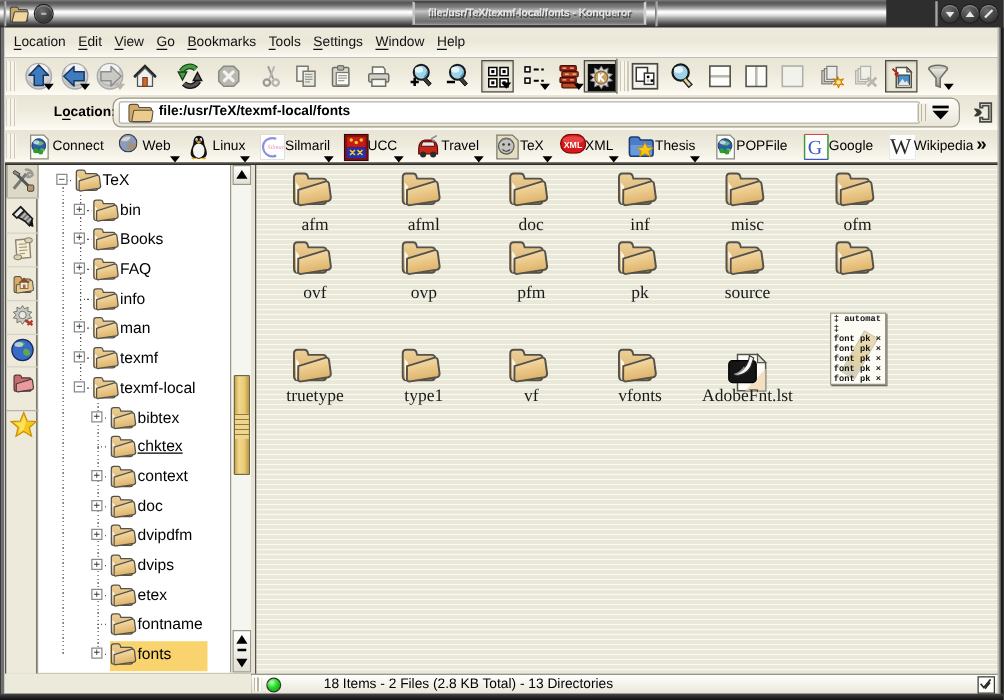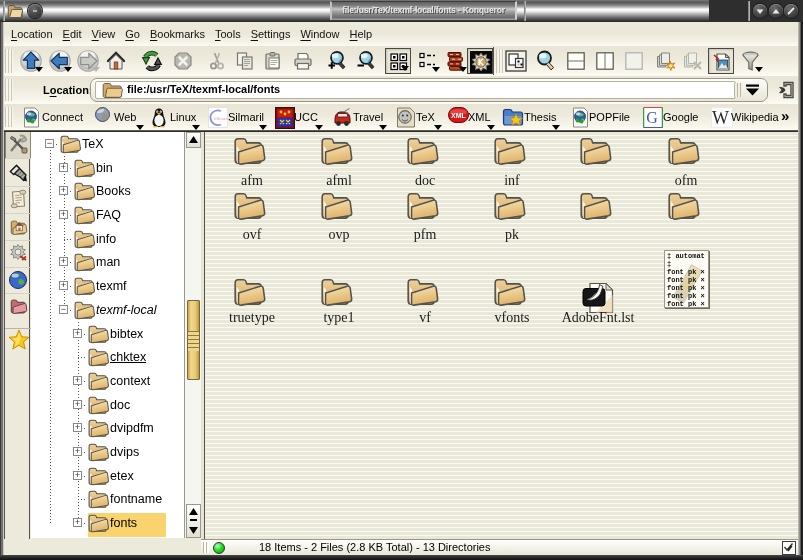--- a/index.html
+++ b/index.html
@@ -742,21 +742,21 @@
                 <stop offset="1" stop-color="#d7ab62"></stop>
               </linearGradient>
             </defs>
 <path d="M5.2 9.3 C5.2 7.6 6.1 6.6 7.6 6.6 L12.2 6.6 C13.5 6.6 14.1 7.3 14.4 8.3 L14.9 10 L24.7 10 C26.3 10 27.1 10.9 27.1 12.4 L27.1 24.5 C27.1 26.2 26.2 27.2 24.5 27.2 L7.8 27.2 C6.2 27.2 5.2 26.2 5.2 24.5 Z" fill="url(#fbgt6)" stroke="#54524a" stroke-width="1.3"></path>
 <path d="M6.8 26.9 L6.4 12.5 L8.6 15.2 L8.8 26.3 Z" fill="#fdf6e6"></path>
 <path d="M7.6 17.2 L26.3 11.4 L27.5 12.3 L8.3 18.6 Z" fill="#fbf3de"></path>
             <path d="M8.1 17.6 L26.2 12.0 C27.5 11.6 28.6 12.2 28.8 13.5 L30.0 22.4 C30.2 23.7 29.5 24.8 28.2 25.1 L10.2 27.9 C8.9 28.1 8.0 27.4 8.0 26.1 Z" fill="url(#ffgt6)" stroke="#54524a" stroke-width="1.3"></path>
 </svg></div>
 <div style="position:absolute;left:33px;top:178px;width:9px;height:1px;background:repeating-linear-gradient(90deg,#555 0,#555 1px,transparent 1px,transparent 3px)"></div>
 <div class="texp" style="left:28px;top:173px">−</div>
-<div class="trow" style="left:65px;top:167px;font-style:italic;">texmf-local</div>
+<div class="trow" style="left:65px;top:167px;">texmf-local</div>
 <div class="tfold20" style="left:40px;top:165px"><svg width="25" height="25" viewBox="0 0 32 32">
 <defs>
               <linearGradient id="ffgt7" x1="0" y1="0" x2="0.25" y2="1">
 <stop offset="0" stop-color="#f6e3b8"></stop>
                 <stop offset="0.5" stop-color="#eccb8d"></stop>
                 <stop offset="1" stop-color="#ddb26a"></stop>
               </linearGradient>
 <linearGradient id="fbgt7" x1="0" y1="0" x2="0" y2="1">
 <stop offset="0" stop-color="#edd09a"></stop>
                 <stop offset="1" stop-color="#d7ab62"></stop>
@@ -1046,20 +1046,21 @@
 <linearGradient id="fbgm4" x1="0" y1="0" x2="0" y2="1">
 <stop offset="0" stop-color="#edd09a"></stop>
                 <stop offset="1" stop-color="#d7ab62"></stop>
               </linearGradient>
             </defs>
 <path d="M5.2 9.3 C5.2 7.6 6.1 6.6 7.6 6.6 L12.2 6.6 C13.5 6.6 14.1 7.3 14.4 8.3 L14.9 10 L24.7 10 C26.3 10 27.1 10.9 27.1 12.4 L27.1 24.5 C27.1 26.2 26.2 27.2 24.5 27.2 L7.8 27.2 C6.2 27.2 5.2 26.2 5.2 24.5 Z" fill="url(#fbgm4)" stroke="#54524a" stroke-width="1.3"></path>
 <path d="M6.8 26.9 L6.4 12.5 L8.6 15.2 L8.8 26.3 Z" fill="#fdf6e6"></path>
 <path d="M7.6 17.2 L26.3 11.4 L27.5 12.3 L8.3 18.6 Z" fill="#fbf3de"></path>
             <path d="M8.1 17.6 L26.2 12.0 C27.5 11.6 28.6 12.2 28.8 13.5 L30.0 22.4 C30.2 23.7 29.5 24.8 28.2 25.1 L10.2 27.9 C8.9 28.1 8.0 27.4 8.0 26.1 Z" fill="url(#ffgm4)" stroke="#54524a" stroke-width="1.3"></path>
 </svg></div>
+<div class="flabel" style="left:333px;top:41px">misc</div>
 <div style="position:absolute;left:458px;top:-1px"><svg width="38" height="38" viewBox="0 0 32 32">
 <defs>
               <linearGradient id="ffgm5" x1="0" y1="0" x2="0.25" y2="1">
 <stop offset="0" stop-color="#f6e3b8"></stop>
                 <stop offset="0.5" stop-color="#eccb8d"></stop>
                 <stop offset="1" stop-color="#ddb26a"></stop>
               </linearGradient>
 <linearGradient id="fbgm5" x1="0" y1="0" x2="0" y2="1">
 <stop offset="0" stop-color="#edd09a"></stop>
                 <stop offset="1" stop-color="#d7ab62"></stop>
@@ -1153,20 +1154,21 @@
 <linearGradient id="fbgm10" x1="0" y1="0" x2="0" y2="1">
 <stop offset="0" stop-color="#edd09a"></stop>
                 <stop offset="1" stop-color="#d7ab62"></stop>
               </linearGradient>
             </defs>
 <path d="M5.2 9.3 C5.2 7.6 6.1 6.6 7.6 6.6 L12.2 6.6 C13.5 6.6 14.1 7.3 14.4 8.3 L14.9 10 L24.7 10 C26.3 10 27.1 10.9 27.1 12.4 L27.1 24.5 C27.1 26.2 26.2 27.2 24.5 27.2 L7.8 27.2 C6.2 27.2 5.2 26.2 5.2 24.5 Z" fill="url(#fbgm10)" stroke="#54524a" stroke-width="1.3"></path>
 <path d="M6.8 26.9 L6.4 12.5 L8.6 15.2 L8.8 26.3 Z" fill="#fdf6e6"></path>
 <path d="M7.6 17.2 L26.3 11.4 L27.5 12.3 L8.3 18.6 Z" fill="#fbf3de"></path>
             <path d="M8.1 17.6 L26.2 12.0 C27.5 11.6 28.6 12.2 28.8 13.5 L30.0 22.4 C30.2 23.7 29.5 24.8 28.2 25.1 L10.2 27.9 C8.9 28.1 8.0 27.4 8.0 26.1 Z" fill="url(#ffgm10)" stroke="#54524a" stroke-width="1.3"></path>
 </svg></div>
+<div class="flabel" style="left:333px;top:95px">source</div>
 <div style="position:absolute;left:458px;top:54px"><svg width="38" height="38" viewBox="0 0 32 32">
 <defs>
               <linearGradient id="ffgm11" x1="0" y1="0" x2="0.25" y2="1">
 <stop offset="0" stop-color="#f6e3b8"></stop>
                 <stop offset="0.5" stop-color="#eccb8d"></stop>
                 <stop offset="1" stop-color="#ddb26a"></stop>
               </linearGradient>
 <linearGradient id="fbgm11" x1="0" y1="0" x2="0" y2="1">
 <stop offset="0" stop-color="#edd09a"></stop>
                 <stop offset="1" stop-color="#d7ab62"></stop>

